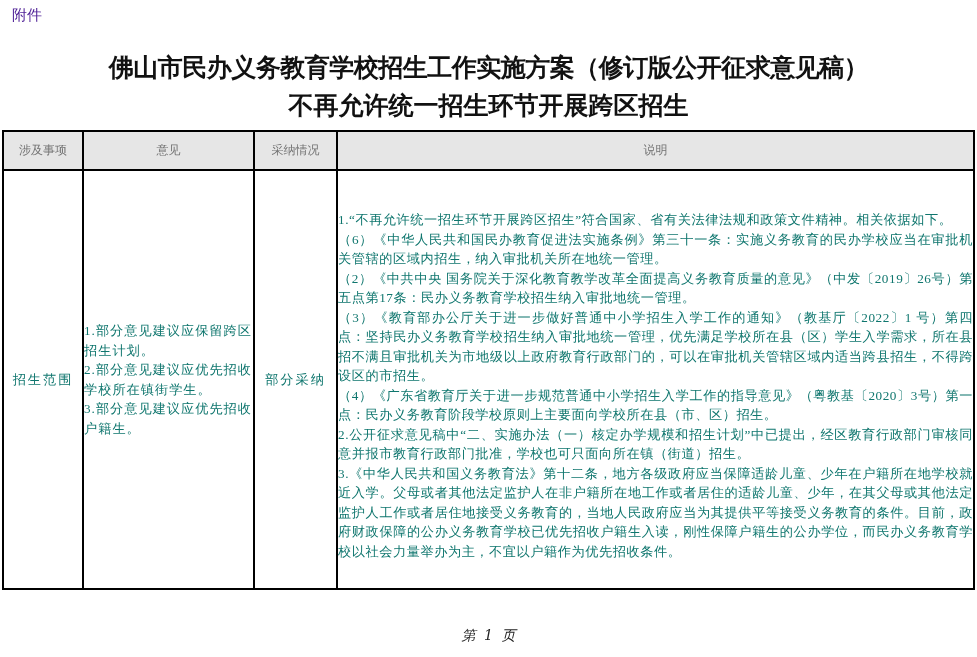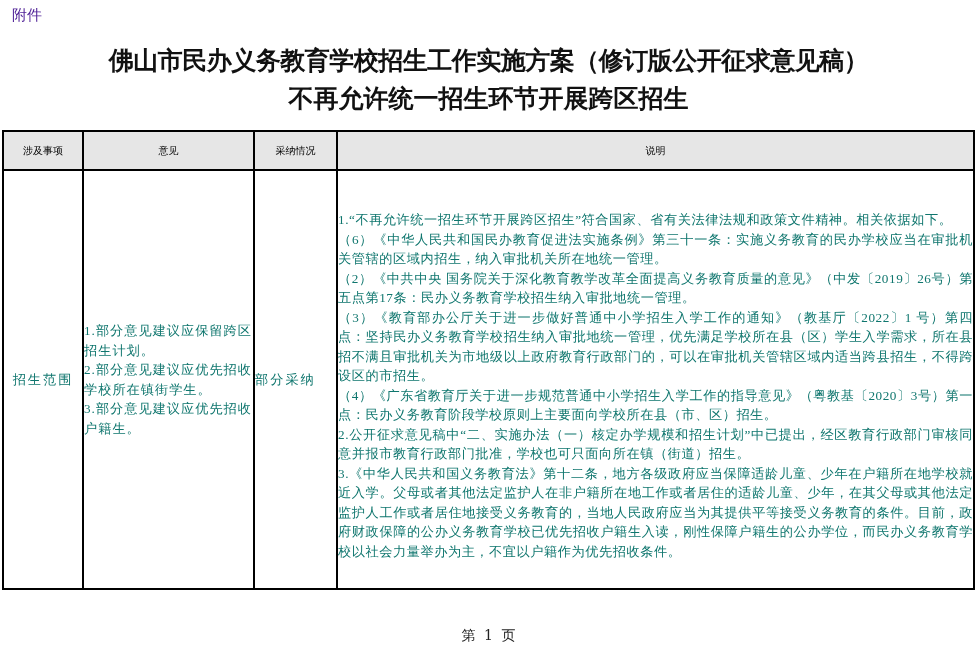--- a/index.html
+++ b/index.html
@@ -25,20 +25,21 @@
     }
     .title {
       position: absolute;
       left: 0;
       width: 977px;
       text-align: center;
       font-family: "DejaVu Serif", serif;
       font-weight: bold;
       color: #111;
       white-space: nowrap;
+      margin-top: 7px;
     }
     .title-line-1 {
       top: 44px;
       font-size: 25px;
       letter-spacing: -0.5px;
     }
     .title-line-2 {
       top: 82px;
       font-size: 25px;
       letter-spacing: 0px;
@@ -53,22 +54,22 @@
     }
     table.doc-table th, table.doc-table td {
       border: 2px solid #000;
       padding: 0;
     }
     table.doc-table th {
       background: #e6e6e6;
       height: 37px;
       font-family: "DejaVu Sans", sans-serif;
       font-weight: normal;
-      font-size: 10px;
-      color: #000000;
+      font-size: 12px;
+      color: #737373;
       text-align: center;
       vertical-align: middle;
       white-space: nowrap;
     }
     table.doc-table td {
       height: 417px;
       vertical-align: middle;
       font-family: Liberation Serif, serif;
       font-size: 13.2px;
       color: #0f766e;
@@ -77,21 +78,21 @@
       text-align: center;
       letter-spacing: 2px;
       margin-top: 12px;
     }
     td.cell-opinions {
       padding: 0 4px 0 4px;
       line-height: 19.5px;
       letter-spacing: 1px;
     }
     td.cell-adopt {
-      text-align: left;
+      text-align: center;
       letter-spacing: 2px;
     }
     td.cell-explain {
       padding: 0 2px 0 2px;
       vertical-align: top;
       line-height: 19.5px;
       letter-spacing: 0.55px;
     }
     .explain-wrap {
       padding-top: 12px;
@@ -106,20 +107,21 @@
     .footer-page {
       position: absolute;
       left: 0;
       width: 977px;
       top: 627px;
       text-align: center;
       font-family: "DejaVu Serif", serif;
       font-size: 14px;
       color: #222;
       word-spacing: 4px;
+      font-style: italic;
     }
   </style>
 </head>
 <body>
 
 <div class="attachment-label">附件</div>
 
 <div class="title title-line-1">佛山市民办义务教育学校招生工作实施方案（修订版公开征求意见稿）</div>
 <div class="title title-line-2">不再允许统一招生环节开展跨区招生</div>
 

